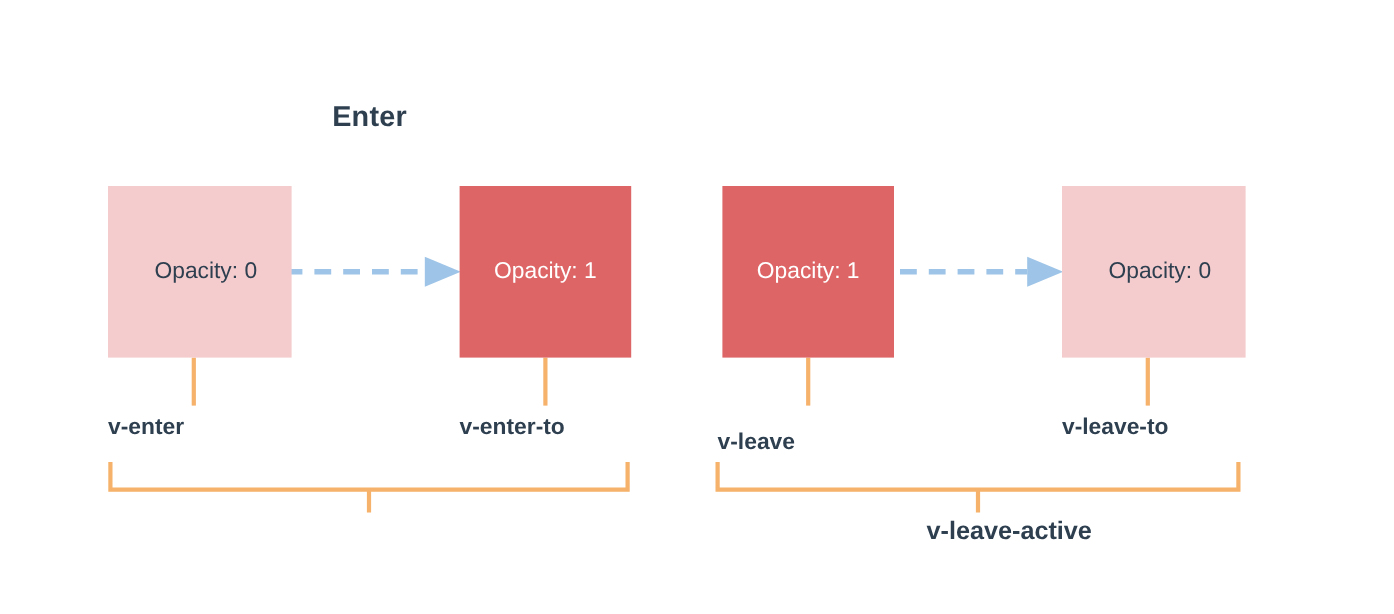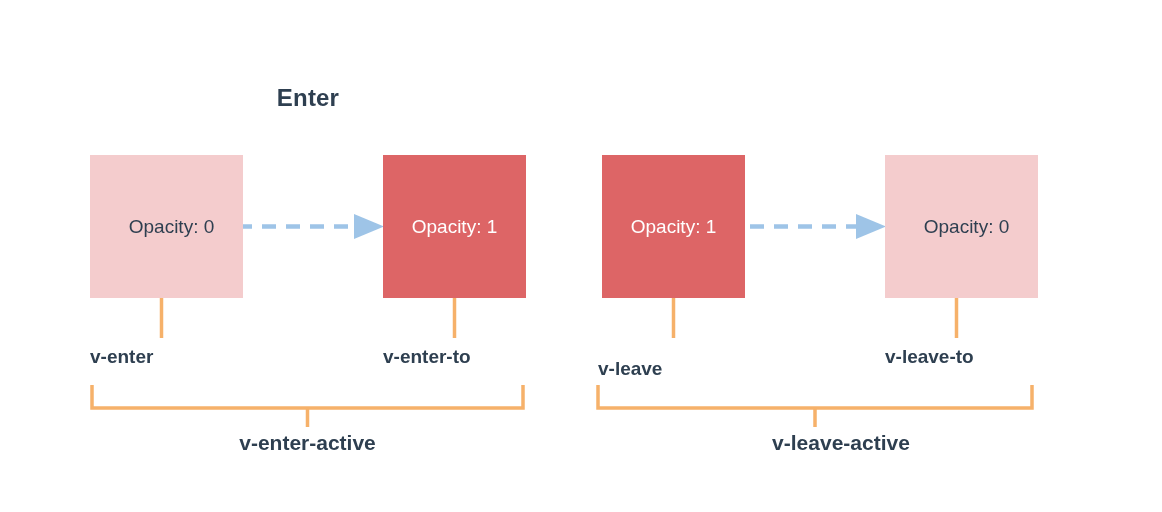--- a/index.html
+++ b/index.html
@@ -119,21 +119,20 @@
   </div>
 
   <div class="box red" style="left:383px;">
     <span>Opacity: 1</span>
   </div>
 
   <div class="class-label" style="left:90px;">v-enter</div>
 
   <div class="class-label" style="left:383px;">v-enter-to</div>
 
-  <div class="active-label" style="left:92px;width:431px;">v-enter-active</div>
 
 
   <div class="box red" style="left:602px;">
     <span>Opacity: 1</span>
   </div>
 
   <div class="box pink" style="left:885px;">
     <span>Opacity: 0</span>
   </div>
 

